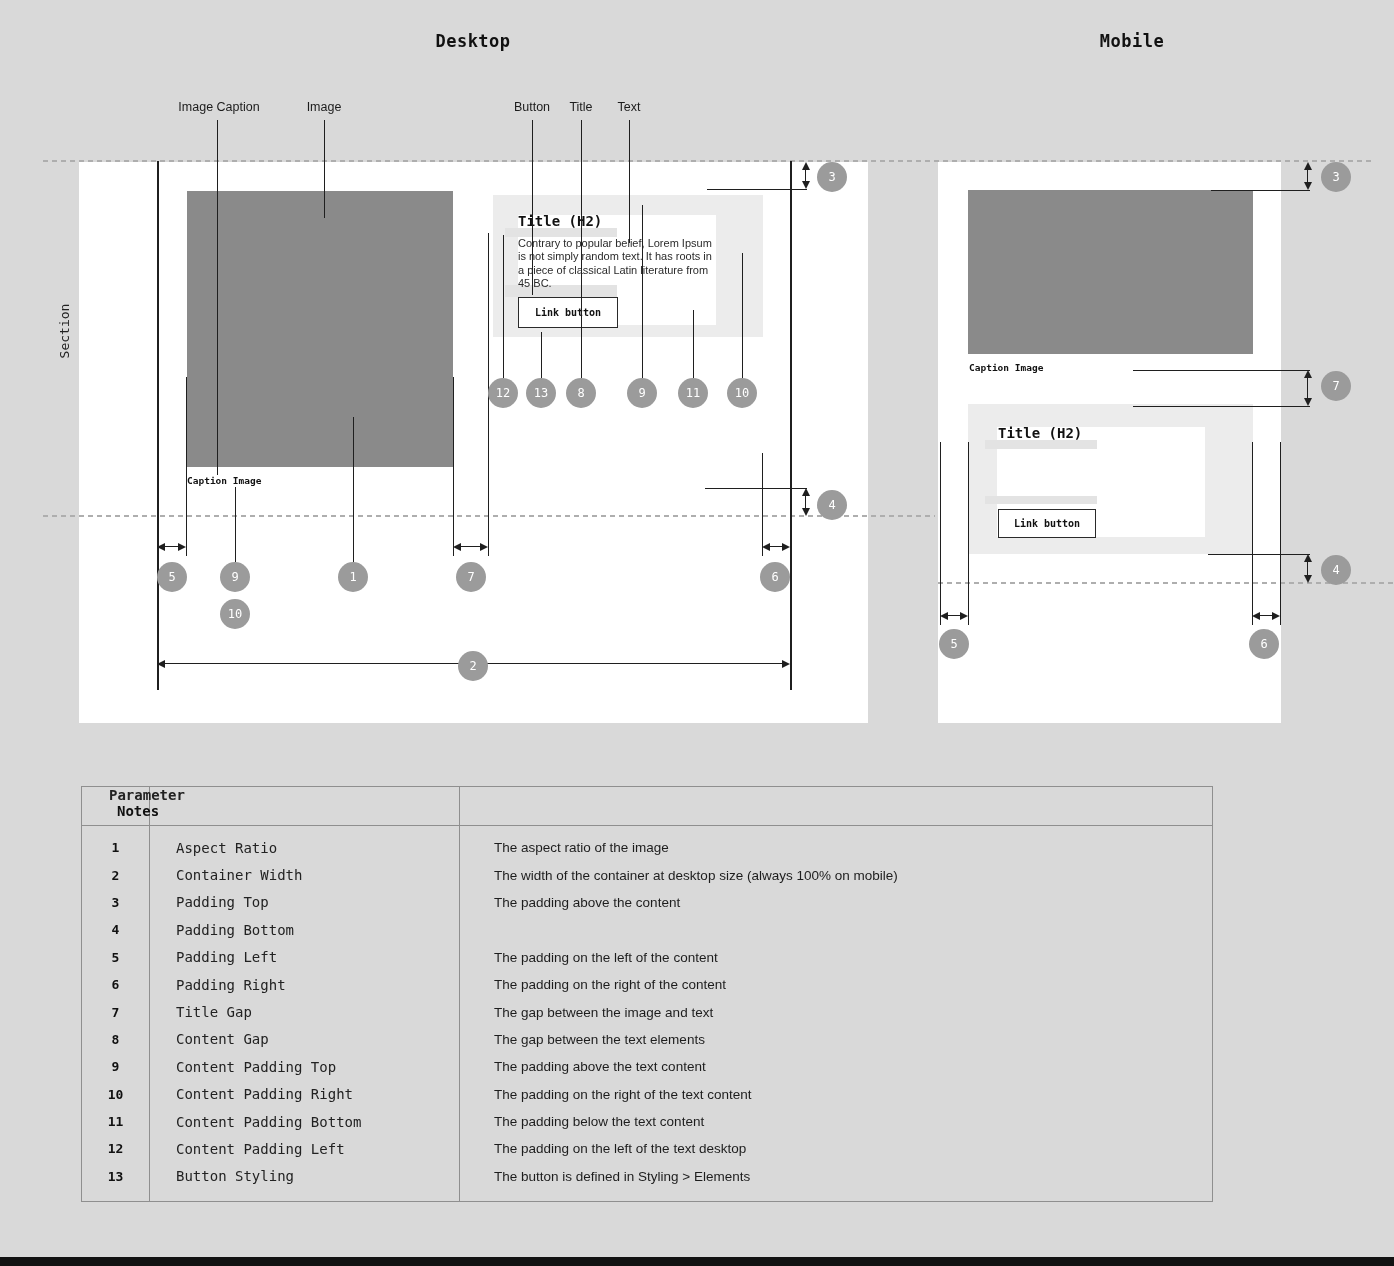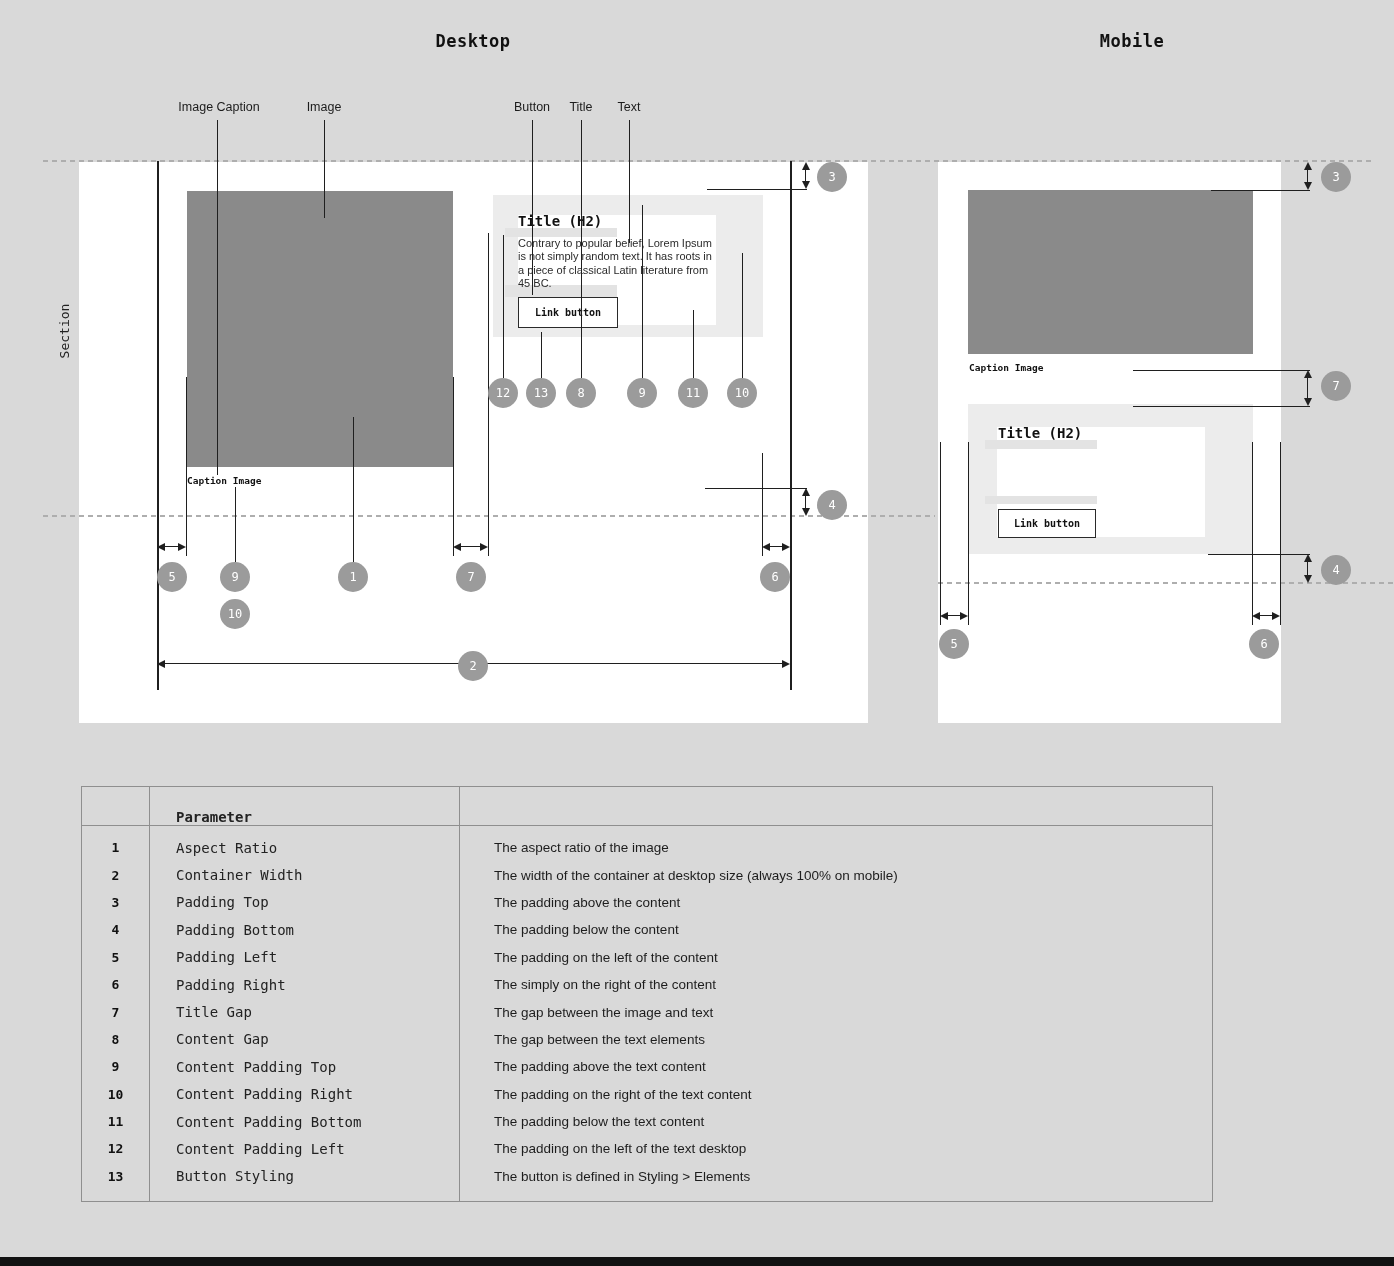--- a/index.html
+++ b/index.html
@@ -29,22 +29,22 @@
         background:repeating-linear-gradient(90deg,#aeaeae 0 5px,rgba(0,0,0,0) 5px 9px);}
   .marker{position:absolute;width:30px;height:30px;border-radius:50%;background:#9b9b9b;
           color:#fff;font-family:"DejaVu Sans Mono","Liberation Mono",monospace;font-size:12px;
           display:flex;align-items:center;justify-content:center;}
   .ah{position:absolute;width:0;height:0;}
   
   #specTable{position:absolute;left:81px;top:786px;width:1132px;height:416px;
              border:1px solid #8f8f8f;box-sizing:border-box;}
   .tSep{position:absolute;top:0;bottom:0;width:1px;background:#8f8f8f;}
   .tHead{position:absolute;left:0;right:0;top:0;height:38px;border-bottom:1px solid #8f8f8f;
-         display:flex;align-items:flex-end;font-family:"DejaVu Sans Mono","Liberation Mono",monospace;
-         font-weight:bold;font-size:14px;color:#111;}
+         display:flex;align-items:flex-start;font-family:"DejaVu Sans Mono","Liberation Mono",monospace;
+         font-weight:bold;font-size:14px;color:#111;flex-direction:column;}
   .tRows{position:absolute;left:0;right:0;top:38px;padding-top:9px;}
   .trow{display:flex;align-items:center;height:27.4px;font-size:13.5px;color:#1d1d1d;}
   .tc1{width:67px;text-align:center;font-family:"DejaVu Sans Mono","Liberation Mono",monospace;
        font-weight:bold;font-size:13px;color:#111;}
   .tc2{width:310px;padding-left:27px;box-sizing:border-box;
        font-family:"DejaVu Sans Mono","Liberation Mono",monospace;font-size:14px;color:#222;}
   .tc3{flex:1;padding-left:35px;box-sizing:border-box;font-family:"Liberation Sans",sans-serif;}
   .bottomBar{position:absolute;left:0;right:0;bottom:0;height:9px;background:#121212;}
 </style>
 </head>
@@ -89,51 +89,51 @@
   <div class="dash" style="left:43px;top:160px;width:1330px"></div>
   <div class="dash" style="left:43px;top:515px;width:892px"></div>
   <div class="dash" style="left:938px;top:582px;width:456px"></div>
 
   <div id="specTable">
     <div class="tSep" style="left:67px"></div>
     <div class="tSep" style="left:377px"></div>
     <div class="tHead">
       <div class="tc1"></div>
       <div class="tc2">Parameter</div>
+      <div class="tc3" style="font-family:'DejaVu Sans Mono','Liberation Mono',monospace;font-weight:bold;font-size:14px;color:#111">Notes</div>
     </div>
     <div class="tRows" id="tRows">
         <div class="trow">
           <div class="tc1">1</div>
           <div class="tc2">Aspect Ratio</div>
           <div class="tc3">The aspect ratio of the image</div>
         </div>
         <div class="trow">
           <div class="tc1">2</div>
           <div class="tc2">Container Width</div>
           <div class="tc3">The width of the container at desktop size (always 100% on mobile)</div>
         </div>
         <div class="trow">
           <div class="tc1">3</div>
           <div class="tc2">Padding Top</div>
           <div class="tc3">The padding above the content</div>
         </div>
         <div class="trow">
           <div class="tc1">4</div>
           <div class="tc2">Padding Bottom</div>
-          <div class="tc3">The padding below the content</div>
         </div>
         <div class="trow">
           <div class="tc1">5</div>
           <div class="tc2">Padding Left</div>
           <div class="tc3">The padding on the left of the content</div>
         </div>
         <div class="trow">
           <div class="tc1">6</div>
           <div class="tc2">Padding Right</div>
-          <div class="tc3">The simply on the right of the content</div>
+          <div class="tc3">The padding on the right of the content</div>
         </div>
         <div class="trow">
           <div class="tc1">7</div>
           <div class="tc2">Title Gap</div>
           <div class="tc3">The gap between the image and text</div>
         </div>
         <div class="trow">
           <div class="tc1">8</div>
           <div class="tc2">Content Gap</div>
           <div class="tc3">The gap between the text elements</div>

